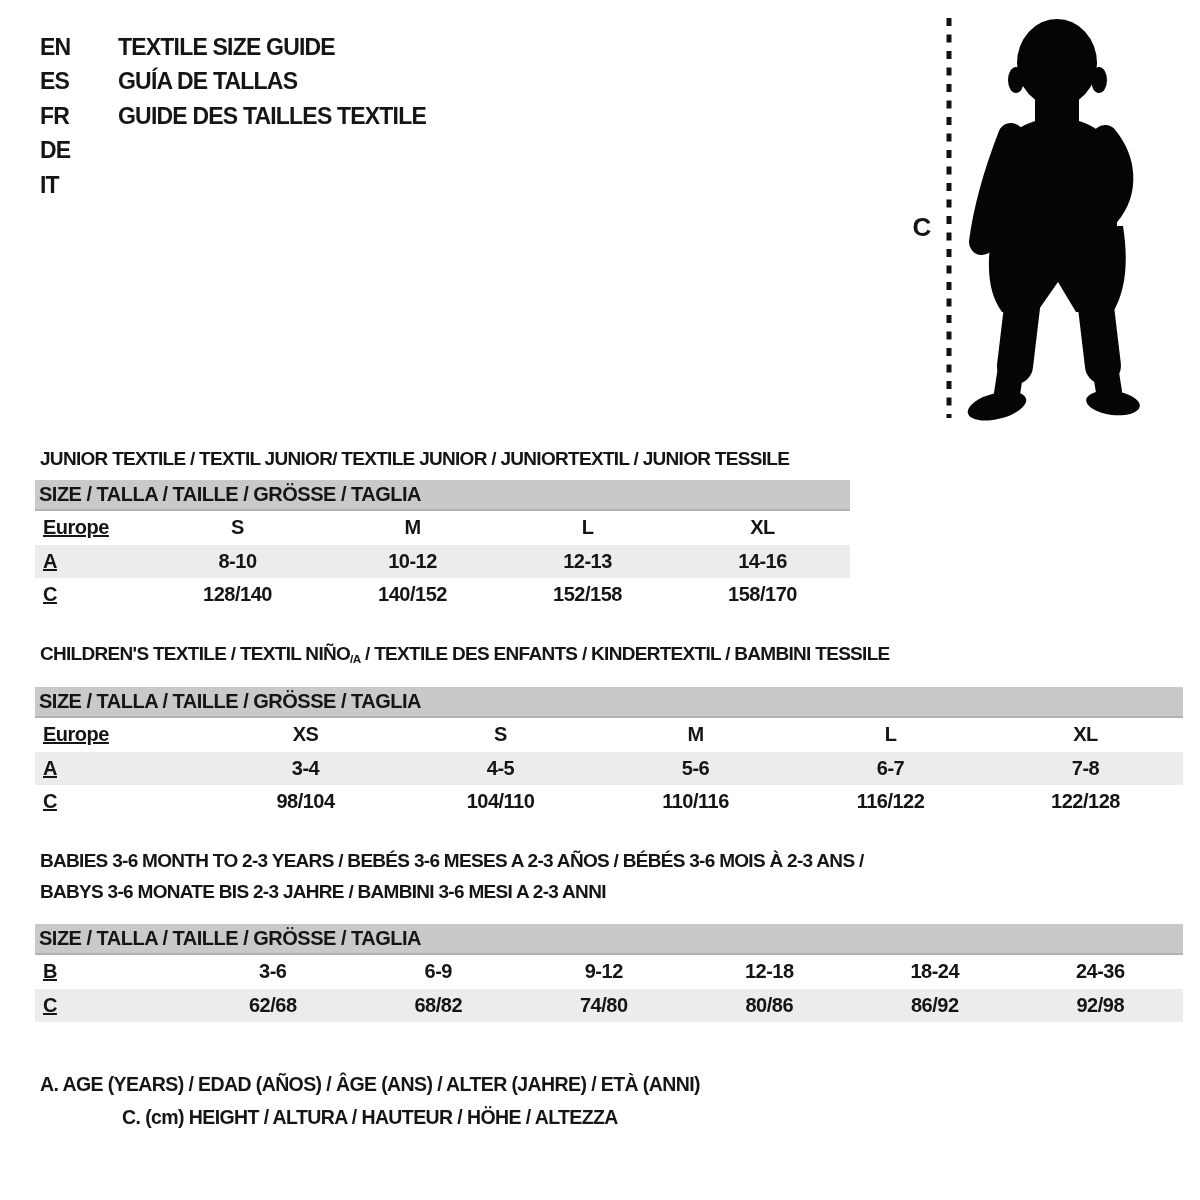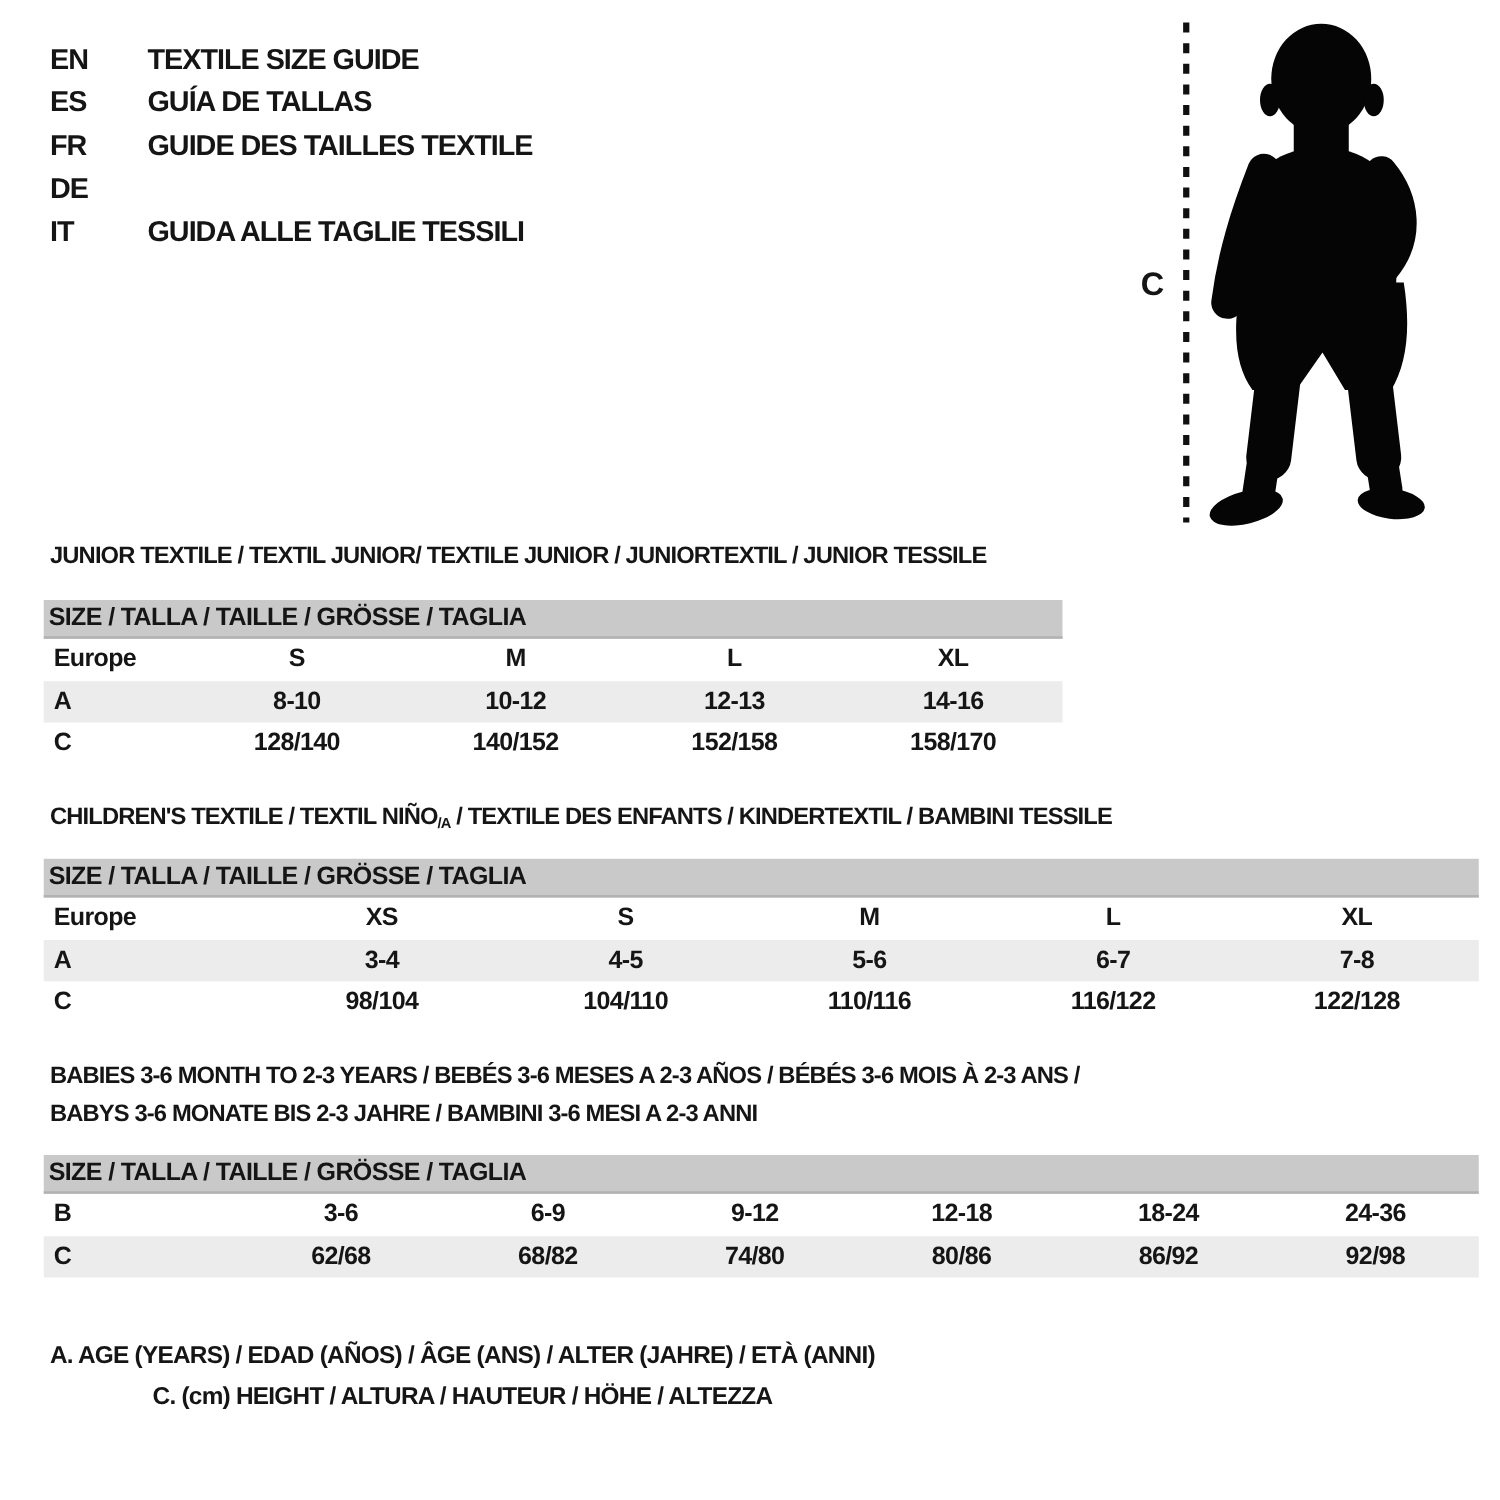--- a/index.html
+++ b/index.html
@@ -30,21 +30,21 @@
   .sec-title{position:absolute;left:40px;font-size:19px;letter-spacing:-0.7px;white-space:nowrap;}
   .sec-title .subA{font-size:0.62em;position:relative;top:0.28em;}
   .babies-title{line-height:31px;}
 
   
   .size-table{position:absolute;left:35px;}
   .band{height:31px;background:var(--band);border-bottom:2px solid #b2b2b2;
         display:flex;align-items:center;padding-left:4px;font-size:20px;letter-spacing:-0.5px;}
   .trow{display:grid;height:33.5px;align-items:center;font-size:20px;letter-spacing:-0.5px;}
   .trow.shaded{background:var(--shade);}
-  .trow .lbl{padding-left:8px;text-align:left;}
+  .trow .lbl{padding-left:8px;text-align:left;text-decoration:underline;}
   .trow .cell{text-align:center;}
   .junior .trow{grid-template-columns:115px repeat(4,1fr);}
   .children .trow{grid-template-columns:173px repeat(5,1fr);}
   .babies .trow{grid-template-columns:155px repeat(6,1fr);}
 
   
   .footnotes{position:absolute;left:40px;top:1068px;font-size:19.5px;letter-spacing:-0.6px;line-height:33px;}
   .footnotes div{white-space:nowrap;text-align:center;}
 </style>
 </head>
@@ -61,21 +61,20 @@
   </div>
   <div class="lang-row">
     <span class="lang-code">FR</span>
     <span class="lang-label">GUIDE DES TAILLES TEXTILE</span>
   </div>
   <div class="lang-row">
     <span class="lang-code">DE</span>
   </div>
   <div class="lang-row">
     <span class="lang-code">IT</span>
-    <span class="lang-label">GUIDA ALLE TAGLIE TESSILI</span>
   </div>
 </div>
 
 <div class="c-label">C</div>
 
 <svg class="figure" viewBox="0 0 210 410" xmlns="http://www.w3.org/2000/svg">
   <line x1="14" y1="4" x2="14" y2="404" stroke="#101010" stroke-width="5" stroke-dasharray="8 8.5"></line>
   <g fill="var(--sil)" stroke="var(--sil)">
     <ellipse cx="122" cy="49" rx="40" ry="44" stroke="none"></ellipse>
     <ellipse cx="81" cy="66" rx="8" ry="13" stroke="none"></ellipse>
@@ -87,21 +86,21 @@
     <path d="M 170,124 C 188,146 192,176 172,200" fill="none" stroke-width="26" stroke-linecap="round"></path>
     <path d="M 90,268 L 80,352" fill="none" stroke-width="36" stroke-linecap="round"></path>
     <path d="M 158,268 L 168,352" fill="none" stroke-width="36" stroke-linecap="round"></path>
     <path d="M 78,340 L 72,380" fill="none" stroke-width="26" stroke-linecap="round"></path>
     <path d="M 168,340 L 174,378" fill="none" stroke-width="26" stroke-linecap="round"></path>
     <ellipse cx="62" cy="392" rx="30" ry="13" transform="rotate(-14 62 392)" stroke="none"></ellipse>
     <ellipse cx="178" cy="389" rx="27" ry="12" transform="rotate(7 178 389)" stroke="none"></ellipse>
   </g>
 </svg>
 
-<div class="sec-title" style="top:434px;">JUNIOR TEXTILE / TEXTIL JUNIOR/ TEXTILE JUNIOR / JUNIORTEXTIL / JUNIOR TESSILE</div>
+<div class="sec-title" style="top:448px;">JUNIOR TEXTILE / TEXTIL JUNIOR/ TEXTILE JUNIOR / JUNIORTEXTIL / JUNIOR TESSILE</div>
 
 <div class="size-table junior" style="top:480px;width:815px;">
   <div class="band">
     <span>SIZE / TALLA / TAILLE / GRÖSSE / TAGLIA</span>
   </div>
   <div class="trow">
     <div class="lbl">Europe</div>
     <div class="cell">S</div>
     <div class="cell">M</div>
     <div class="cell">L</div>

